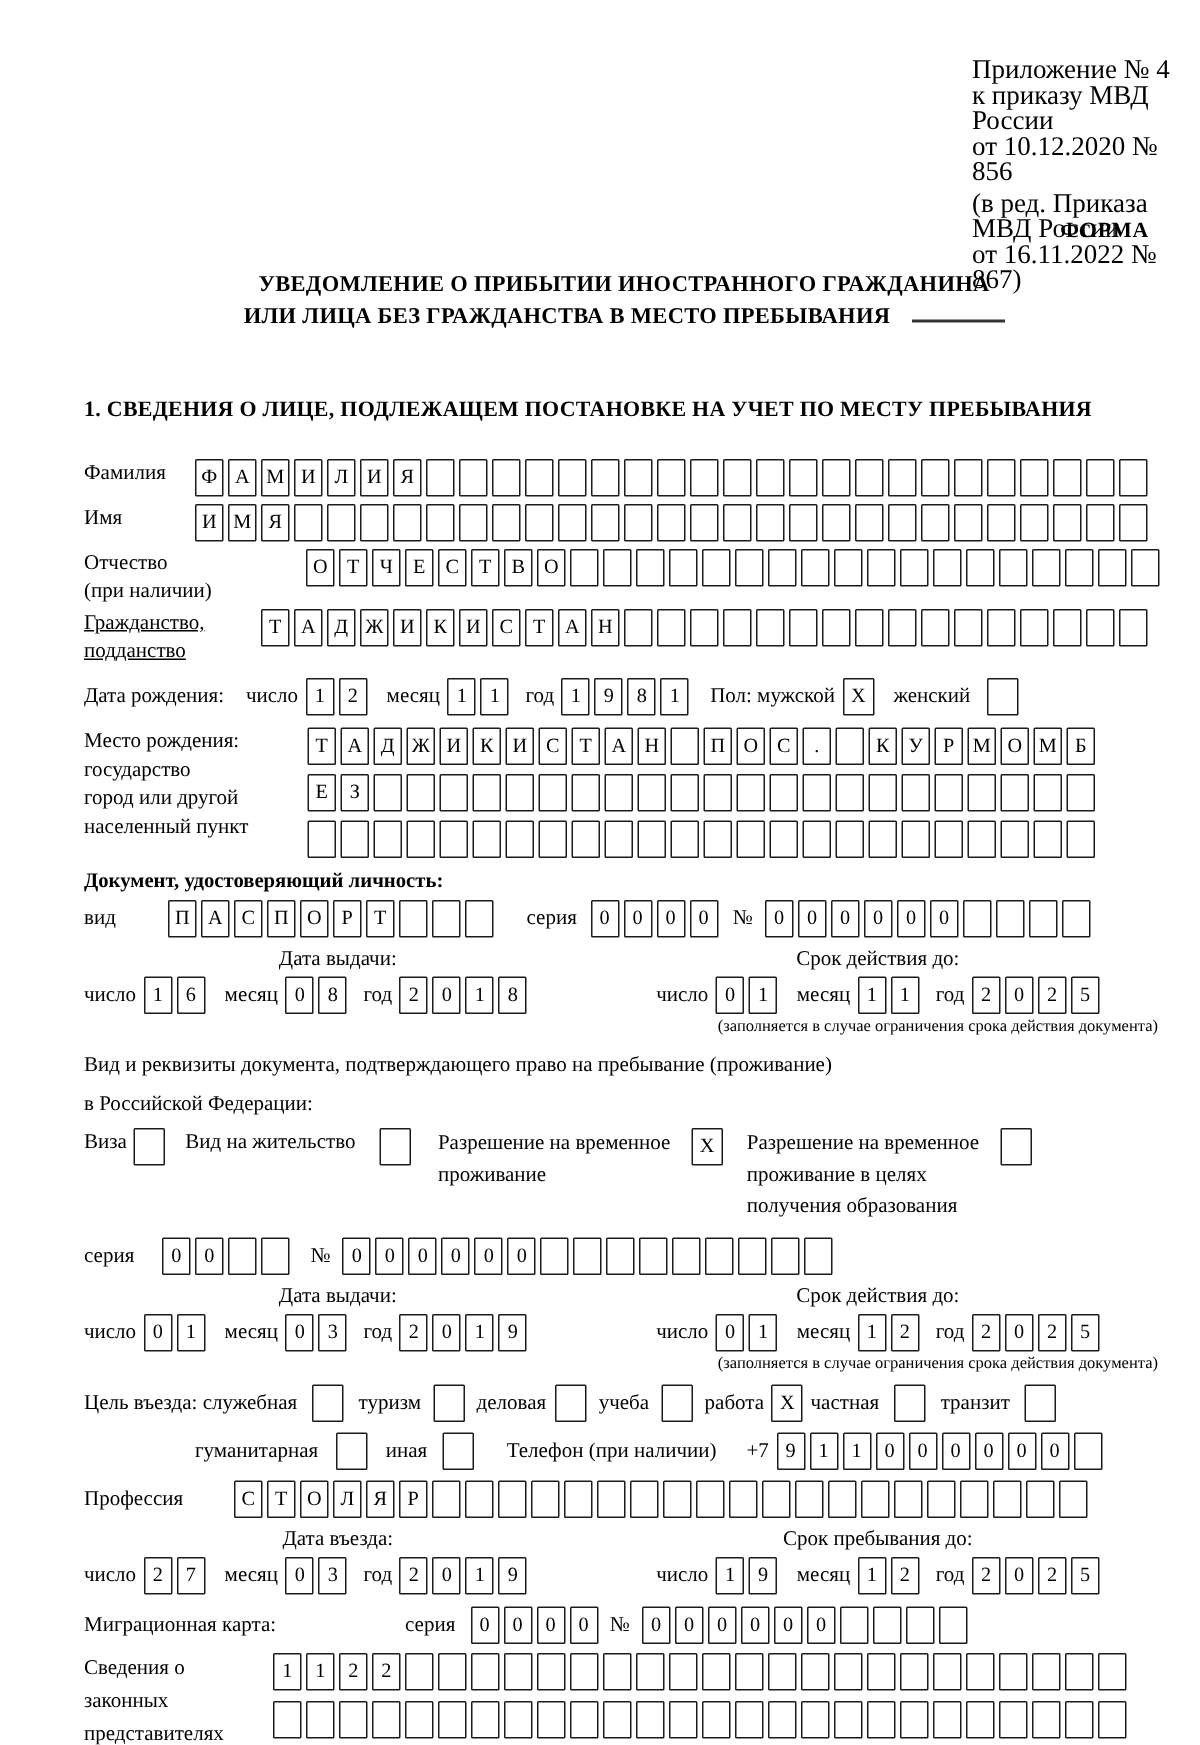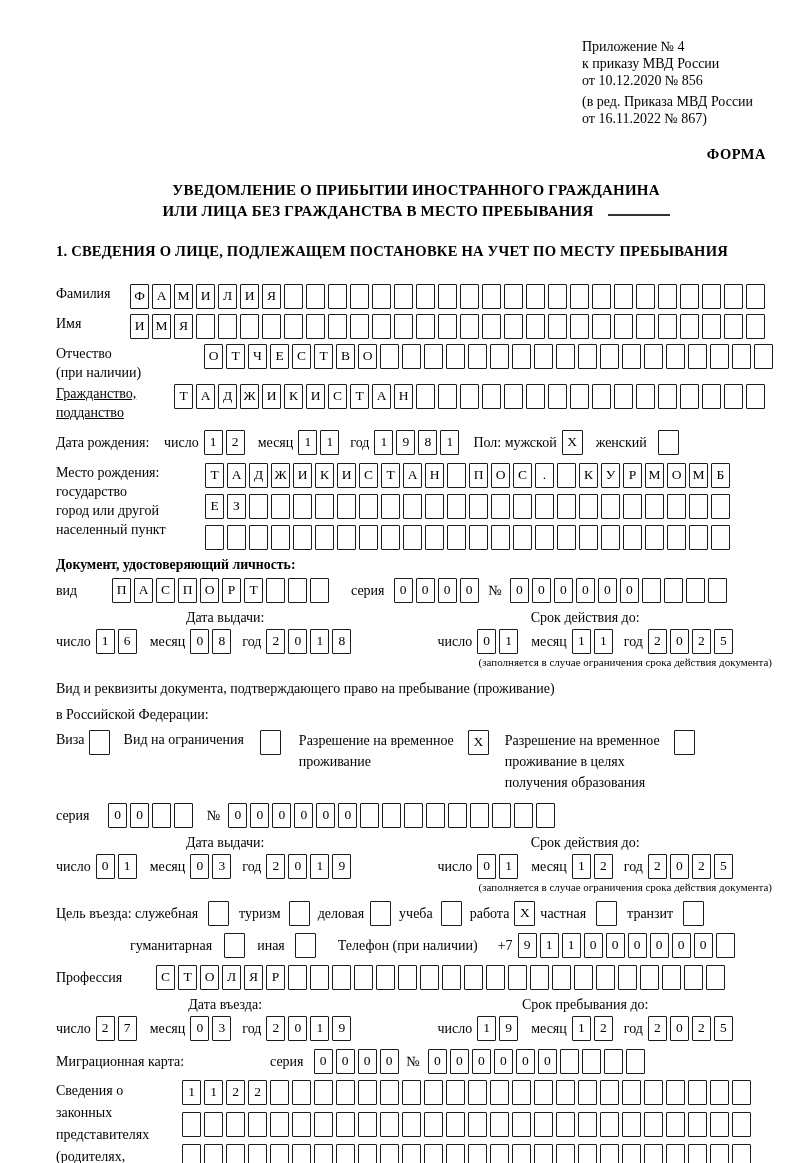--- a/index.html
+++ b/index.html
@@ -1,30 +1,30 @@
 <!DOCTYPE html>
 <html><head>
 <meta charset="utf-8">
 <style>
   html,body{margin:0;padding:0;background:#fff;}
   body{width:800px;height:1163px;overflow:hidden;color:#000;
        font-family:"Liberation Serif","DejaVu Serif",serif;font-size:14px;}
   .page{position:relative;width:800px;height:1163px;box-sizing:border-box;
         padding:34px 24px 0 56px;}
   
-  .hdr{position:absolute;left:582px;top:38px;font-size:14px;line-height:17px;}
+  .hdr{position:absolute;left:648px;top:38px;font-size:18px;line-height:17px;}
   .hdr .gap{height:4px;}
   .forma{position:absolute;left:0;top:146px;width:766px;text-align:right;
          font-weight:bold;font-size:14.5px;letter-spacing:.5px;}
   
   .title{margin-top:146px;text-align:center;font-weight:bold;font-size:15px;
          line-height:21px;letter-spacing:.2px;}
   .t-underline{display:inline-block;width:62px;border-bottom:2px solid #333;
                margin-left:14px;vertical-align:baseline;}
-  .section-h{margin-top:21px;font-weight:bold;font-size:14.6px;letter-spacing:.2px;}
+  .section-h{margin-top:43px;font-weight:bold;font-size:14.6px;letter-spacing:.2px;}
   
   .row{display:flex;align-items:flex-start;margin-top:5px;}
   .lbl{flex-shrink:0;line-height:19px;}
   .lbl2{line-height:19px;}
   .cells{display:flex;gap:3px;flex-shrink:0;}
   .cell{box-sizing:border-box;width:19px;height:25px;border:1.7px solid #1b1b1b;
         text-align:center;font-size:13.5px;line-height:21px;border-radius:1px;
         background:#fff;}
   .chk .cell{width:21px;}
   .stack{display:flex;flex-direction:column;gap:6px;}
@@ -410,21 +410,21 @@
   <div style="margin-top:8px;line-height:26px;">
     <div>Вид и реквизиты документа, подтверждающего право на пребывание (проживание)</div>
     <div>в Российской Федерации:</div>
   </div>
 
   <div class="row" style="margin-top:2px;">
     <span class="lbl">Виза</span>
     <span class="cells chk" style="margin-left:4px;">
         <span class="cell"></span>
       </span>
-    <span class="lbl" style="margin-left:14px;">Вид на ограничения</span>
+    <span class="lbl" style="margin-left:14px;">Вид на жительство</span>
     <span class="cells chk" style="margin-left:16px;">
         <span class="cell"></span>
       </span>
     <span class="ctr" style="margin-left:18px;">
       <span>Разрешение на временное</span><br>
       <span>проживание</span>
     </span>
     <span class="cells chk" style="margin-left:14px;">
         <span class="cell">X</span>
       </span>

